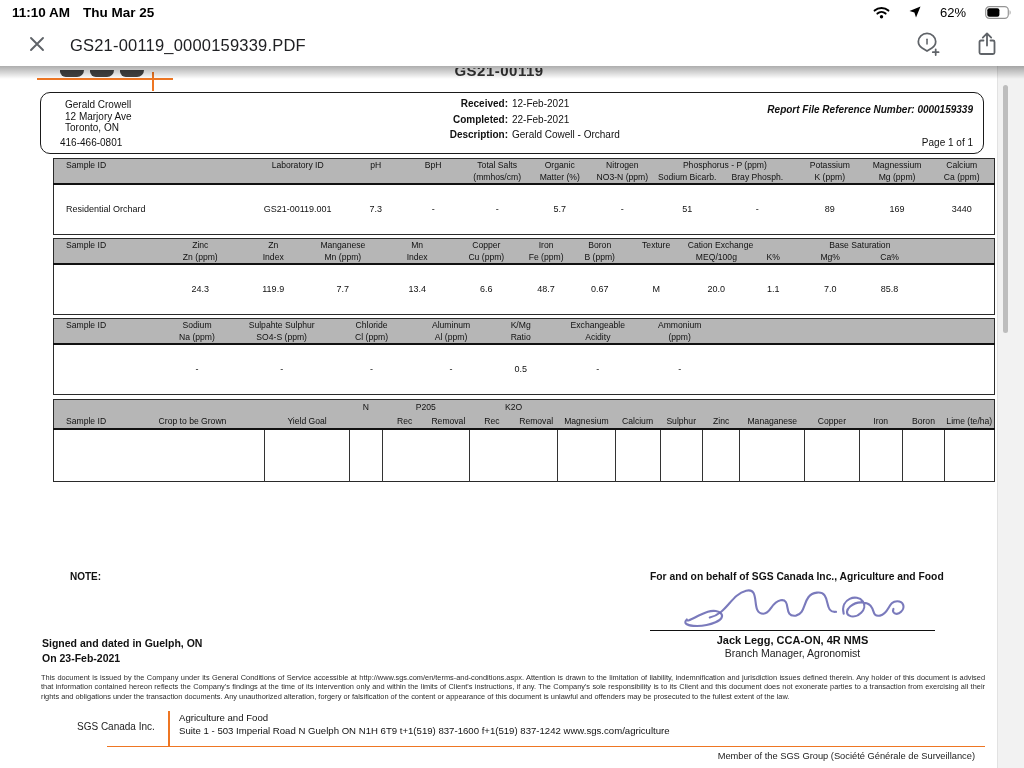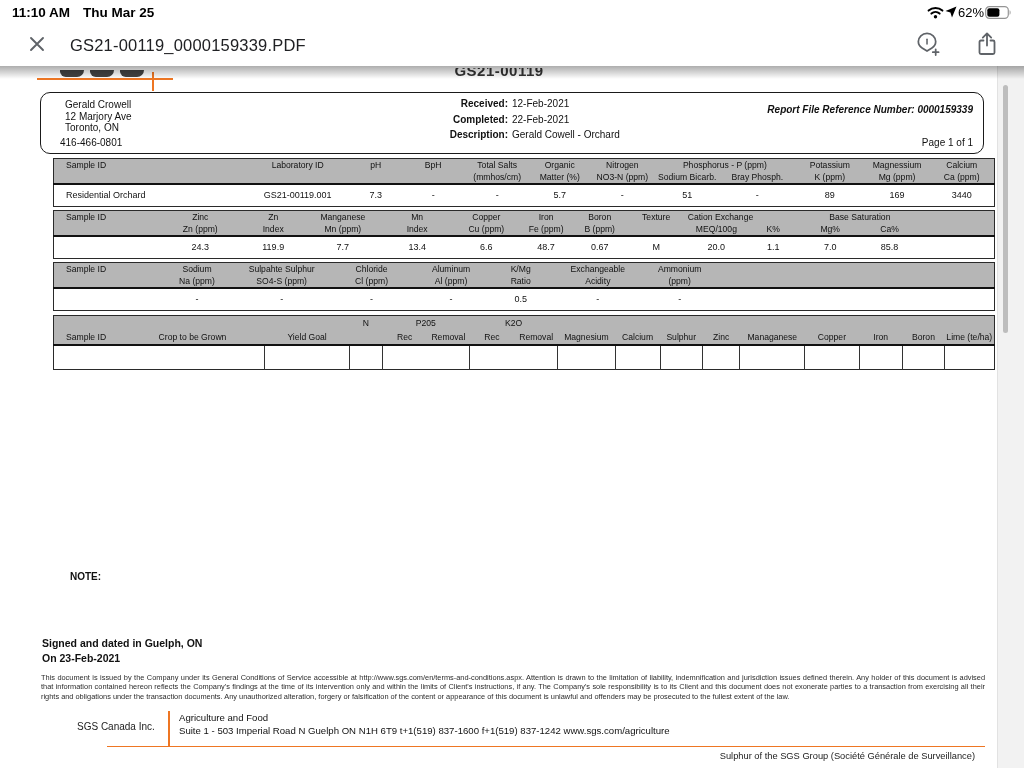--- a/index.html
+++ b/index.html
@@ -4,21 +4,21 @@
 <style>
   html,body{margin:0;padding:0;}
   body{width:1024px;height:768px;overflow:hidden;position:relative;background:#fff;
        font-family:"Liberation Sans", sans-serif;color:#111;}
   :root{--sgs-orange:#ee7623;--hdr-gray:#b6b6b6;--ink:#6b6bb5;--chrome-gray:#5f6368;}
 
   
   .status-bar{position:absolute;top:0;left:0;width:1024px;height:24px;background:#fff;
     display:flex;justify-content:space-between;align-items:center;padding:0 12px;box-sizing:border-box;}
   .sb-left{display:flex;align-items:center;gap:13px;font-size:13.5px;font-weight:600;color:#000;}
-  .sb-right{display:flex;align-items:center;gap:1px;font-size:13px;font-weight:500;color:#000;}
+  .sb-right{display:flex;align-items:center;gap:19px;font-size:13px;font-weight:500;color:#000;}
   .sb-right svg{display:block;}
 
   
   .toolbar{position:absolute;top:24px;left:0;width:1024px;height:42px;background:#fff;
     display:flex;align-items:center;padding:0 20px;box-sizing:border-box;}
   .icon-btn{width:34px;height:34px;border:none;background:transparent;padding:4px;cursor:pointer;
     display:flex;align-items:center;justify-content:center;color:var(--chrome-gray);}
   .tb-close{margin-right:16px;}
   .tb-title{flex:1;font-size:16.5px;color:#202124;letter-spacing:.2px;white-space:nowrap;overflow:hidden;}
   .tb-right{display:flex;align-items:center;gap:26px;}
@@ -51,21 +51,21 @@
   .page-num{position:absolute;right:10px;top:44px;}
 
   
   .tables{position:absolute;left:41px;top:92px;width:942px;margin-left:12px;}
   .tbl-wrap{margin-bottom:3px;}
   .tbl-wrap.spaced{margin-top:4px;}
   table.rpt{width:100%;border-collapse:collapse;table-layout:fixed;background:#fff;border:1.6px solid #2a2a2a;}
   .rpt thead th{background:var(--hdr-gray);font-weight:400;font-size:8.6px;line-height:10px;
     text-align:center;padding:1px 1px 1px;white-space:nowrap;overflow:visible;}
   .rpt tbody{border-top:2px solid #111;}
-  .rpt td{font-size:9px;height:13px;line-height:13px;text-align:center;padding:4px 1px;white-space:nowrap;overflow:hidden;}
+  .rpt td{font-size:9px;height:13px;line-height:13px;text-align:center;padding:18px 1px;white-space:nowrap;overflow:hidden;}
   .rpt th:first-child,.rpt td:first-child{text-align:left;padding-left:12px;}
   .rpt.cells thead th{line-height:12px;}
   .rpt.cells td{height:15px;border-left:1.3px solid #333;}
   .rpt.cells td:first-child{border-left:0;}
 
   
   .note{position:absolute;left:42px;top:505px;font-size:10px;font-weight:700;padding-left:28px;}
   .sig-block{position:absolute;left:650px;top:499px;width:285px;text-align:center;}
   .behalf{font-size:10.3px;font-weight:700;white-space:nowrap;margin-top:6px;}
   .sig-svg{display:block;margin:3px auto 0;}
@@ -451,33 +451,44 @@
               <td colspan="1">&nbsp;</td>
               <td colspan="1">&nbsp;</td>
             </tr>
           </tbody>
         </table>
       </div>
   </div>
 
   <div class="note">NOTE:</div>
 
+  <div class="sig-block">
+    <div class="behalf">For and on behalf of SGS Canada Inc., Agriculture and Food</div>
+    <svg class="sig-svg" width="250" height="44" viewBox="0 0 250 46">
+      <path class="sig-path" d="M14,36 C6,44 30,45 44,39 C58,33 48,24 36,28 C24,32 14,40 14,36"></path>
+      <path class="sig-path" d="M38,34 C56,30 60,10 76,6 C92,2 80,30 94,30 C102,30 102,18 112,16 C124,14 114,34 128,32 C140,30 134,10 150,8 C166,6 156,30 170,28"></path>
+      <path class="sig-path" d="M178,30 C174,14 192,9 198,17 C204,25 192,36 184,32 C176,28 188,15 202,19 C212,22 206,34 216,32 C226,30 224,17 234,17 C240,17 243,23 238,28 C234,32 228,30 230,25"></path>
+    </svg>
+    <div class="sig-rule"></div>
+    <div class="signer-name">Jack Legg, CCA-ON, 4R NMS</div>
+    <div class="signer-title">Branch Manager, Agronomist</div>
+  </div>
 
   <div class="signed-block">
     <div>Signed and dated in Guelph, ON</div>
     <div>On 23-Feb-2021</div>
   </div>
 
   <div class="disclaimer">This document is issued by the Company under its General Conditions of Service accessible at http://www.sgs.com/en/terms-and-conditions.aspx. Attention is drawn to the limitation of liability, indemnification and jurisdiction issues defined therein.  Any holder of this document is advised that information contained hereon reflects the Company's findings at the time of its intervention only and within the limits of Client's instructions, if any.  The Company's sole responsibility is to its Client and this document does not exonerate parties to a transaction from exercising all their rights and obligations under the transaction documents. Any unauthorized alteration, forgery or falsification of the content or appearance of this document is unlawful and offenders may be prosecuted to the fullest extent of the law.</div>
 
   <div class="footer">
     <div class="f-company">SGS Canada Inc.</div>
     <div class="f-vline"></div>
     <div class="f-division">Agriculture and Food</div>
     <div class="f-address">Suite 1 - 503 Imperial Road N  Guelph  ON  N1H 6T9  t+1(519) 837-1600  f+1(519) 837-1242  www.sgs.com/agriculture</div>
     <div class="f-hline"></div>
-    <div class="f-member">Sulphur of the SGS Group (Société Générale de Surveillance)</div>
+    <div class="f-member">Member of the SGS Group (Société Générale de Surveillance)</div>
   </div>
 
   <div class="gutter">
     <div class="vscroll"></div>
   </div>
 </div>
 
 </body></html>

